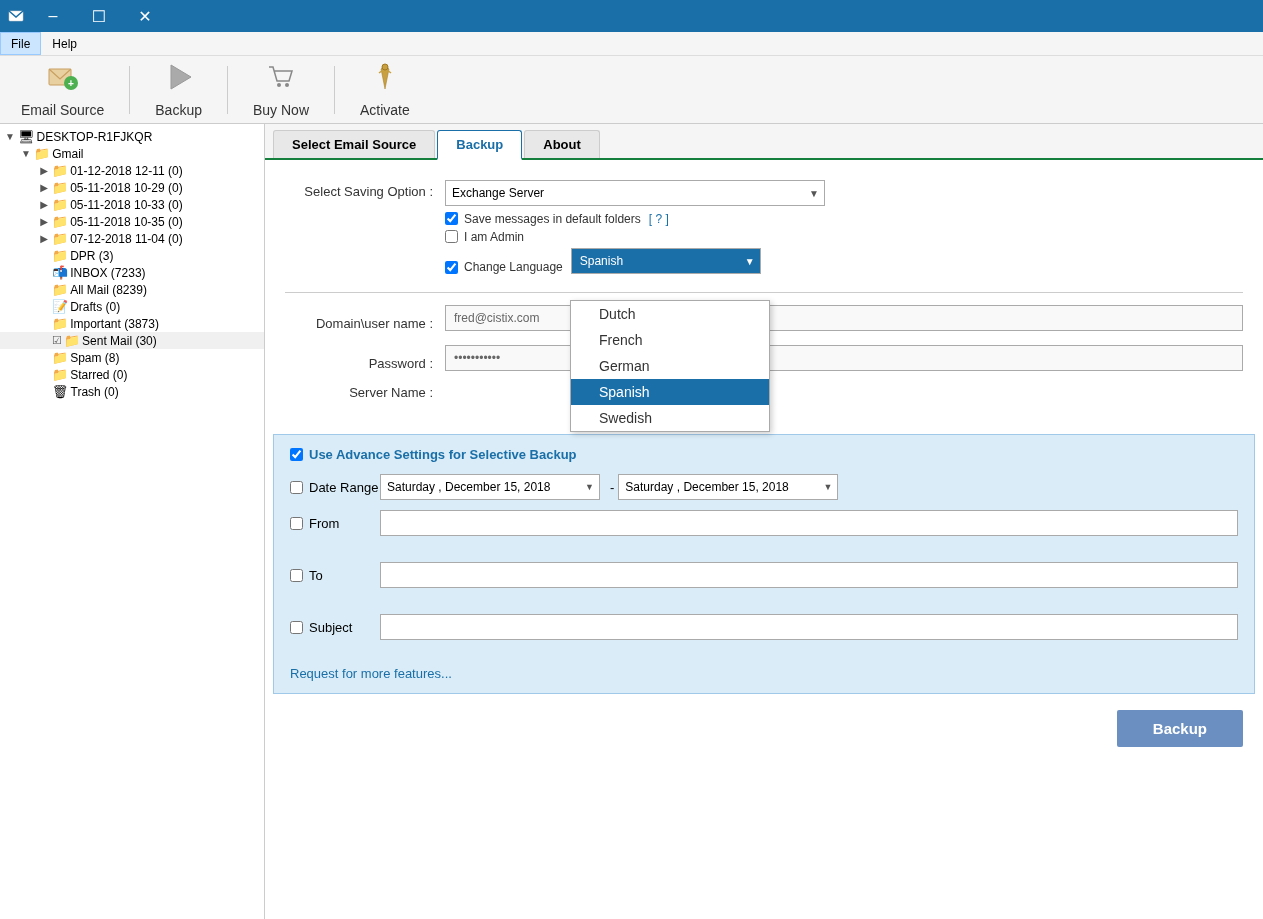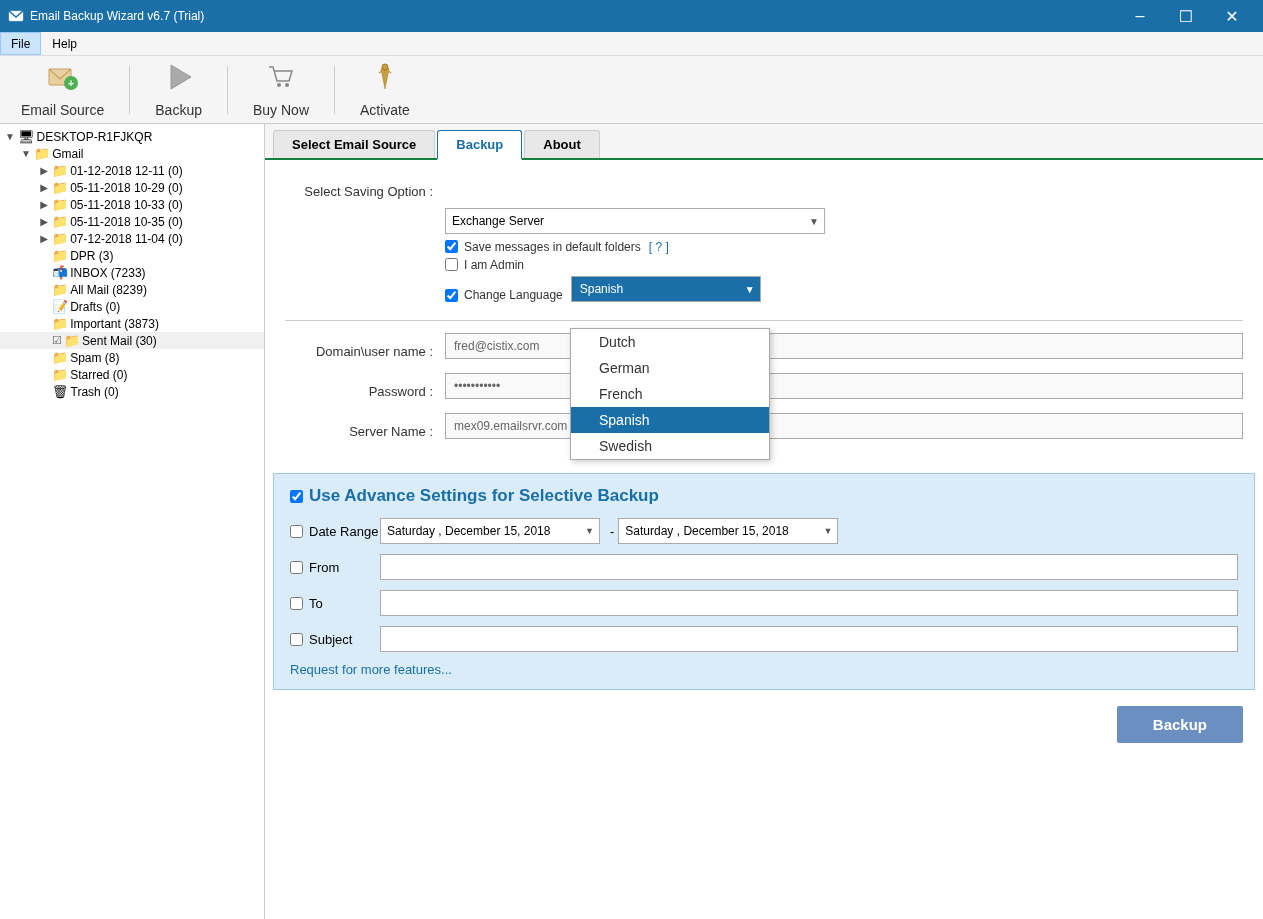--- a/index.html
+++ b/index.html
@@ -162,21 +162,21 @@
     }
     .saving-label {
       width: 160px;
       text-align: right;
       padding-right: 12px;
       padding-top: 4px;
       font-size: 13px;
       color: #333;
     }
     .saving-controls { flex: 1; }
-    .saving-select-row { display: flex; align-items: center; margin-bottom: 6px; margin-top: 28px; }
+    .saving-select-row { display: flex; align-items: center; margin-bottom: 6px; }
     .saving-select {
       width: 380px; height: 26px;
       border: 1px solid #aaa;
       background: white;
       font-size: 12px;
       padding: 2px 6px;
       cursor: pointer;
       appearance: none;
       -webkit-appearance: none;
       padding-right: 24px;
@@ -253,24 +253,24 @@
     .advanced-section {
       background: #d9ecf7;
       border: 1px solid #a0c8e8;
       padding: 12px 16px;
       margin: 0 8px;
     }
     .advanced-header {
       display: flex; align-items: center; margin-bottom: 12px;
     }
     .advanced-header input[type=checkbox] { margin-right: 6px; }
-    .advanced-header label { font-size: 17px; font-weight: bold; color: #1a6fa8; }
+    .advanced-header label { font-size: 13px; font-weight: bold; color: #1a6fa8; }
 
     .adv-row {
-      display: flex; align-items: center; margin-bottom: 10px;
+      display: flex; align-items: center; margin-bottom: 26px;
     }
     .adv-check-label { display: flex; align-items: center; width: 90px; font-size: 13px; }
     .adv-check-label input[type=checkbox] { margin-right: 6px; }
     .adv-input {
       flex: 1; height: 26px; border: 1px solid #aaa; padding: 2px 6px; font-size: 12px; background: white;
     }
 
     
     .date-range-row { display: flex; align-items: center; margin-bottom: 10px; }
     .date-label { display: flex; align-items: center; width: 90px; font-size: 13px; }
@@ -317,21 +317,20 @@
 </head>
 <body>
 
 <div class="title-bar">
   <div class="title-bar-icon">
     <svg width="16" height="16" viewBox="0 0 16 16">
       <rect x="1" y="3" width="14" height="10" rx="1" fill="#fff" stroke="#ccc" stroke-width="0.5"></rect>
       <polyline points="1,3 8,9 15,3" fill="none" stroke="#1a6fa8" stroke-width="1.5"></polyline>
     </svg>
   </div>
-  <span class="title-bar-title">Email Backup Wizard v6.7 (Trial)</span>
   <div class="title-bar-controls">
     <button class="title-bar-btn">–</button>
     <button class="title-bar-btn">☐</button>
     <button class="title-bar-btn close">✕</button>
   </div>
 </div>
 
 <div class="menu-bar">
   <div class="menu-item active">File</div>
   <div class="menu-item">Help</div>
@@ -514,22 +513,22 @@
                 <option>Dutch</option>
                 <option>French</option>
                 <option>German</option>
                 <option selected="">Spanish</option>
                 <option>Swedish</option>
               </select>
             </div>
 
             <div class="dropdown-popup" style="position:absolute; top:52px; left:125px;">
               <div class="dropdown-item">Dutch</div>
+              <div class="dropdown-item">French</div>
               <div class="dropdown-item">German</div>
-              <div class="dropdown-item">French</div>
               <div class="dropdown-item selected">Spanish</div>
               <div class="dropdown-item">Swedish</div>
             </div>
           </div>
         </div>
       </div>
 
       <hr class="divider">
 
       <div class="form-row">
@@ -537,21 +536,20 @@
         <input type="text" class="form-control" value="fred@cistix.com" style="">
       </div>
 
       <div class="form-row">
         <div class="form-label">Password :</div>
         <input type="password" class="form-control" value="password123" style="">
       </div>
 
       <div class="form-row">
         <div class="form-label">Server Name :</div>
-        <input type="text" class="form-control" value="mex09.emailsrvr.com" style="">
       </div>
     </div>
 
     <div class="advanced-section">
       <div class="advanced-header">
         <input type="checkbox" checked="" id="adv-check" style="">
         <label for="adv-check">Use Advance Settings for Selective Backup</label>
       </div>
 
       <div class="date-range-row">

